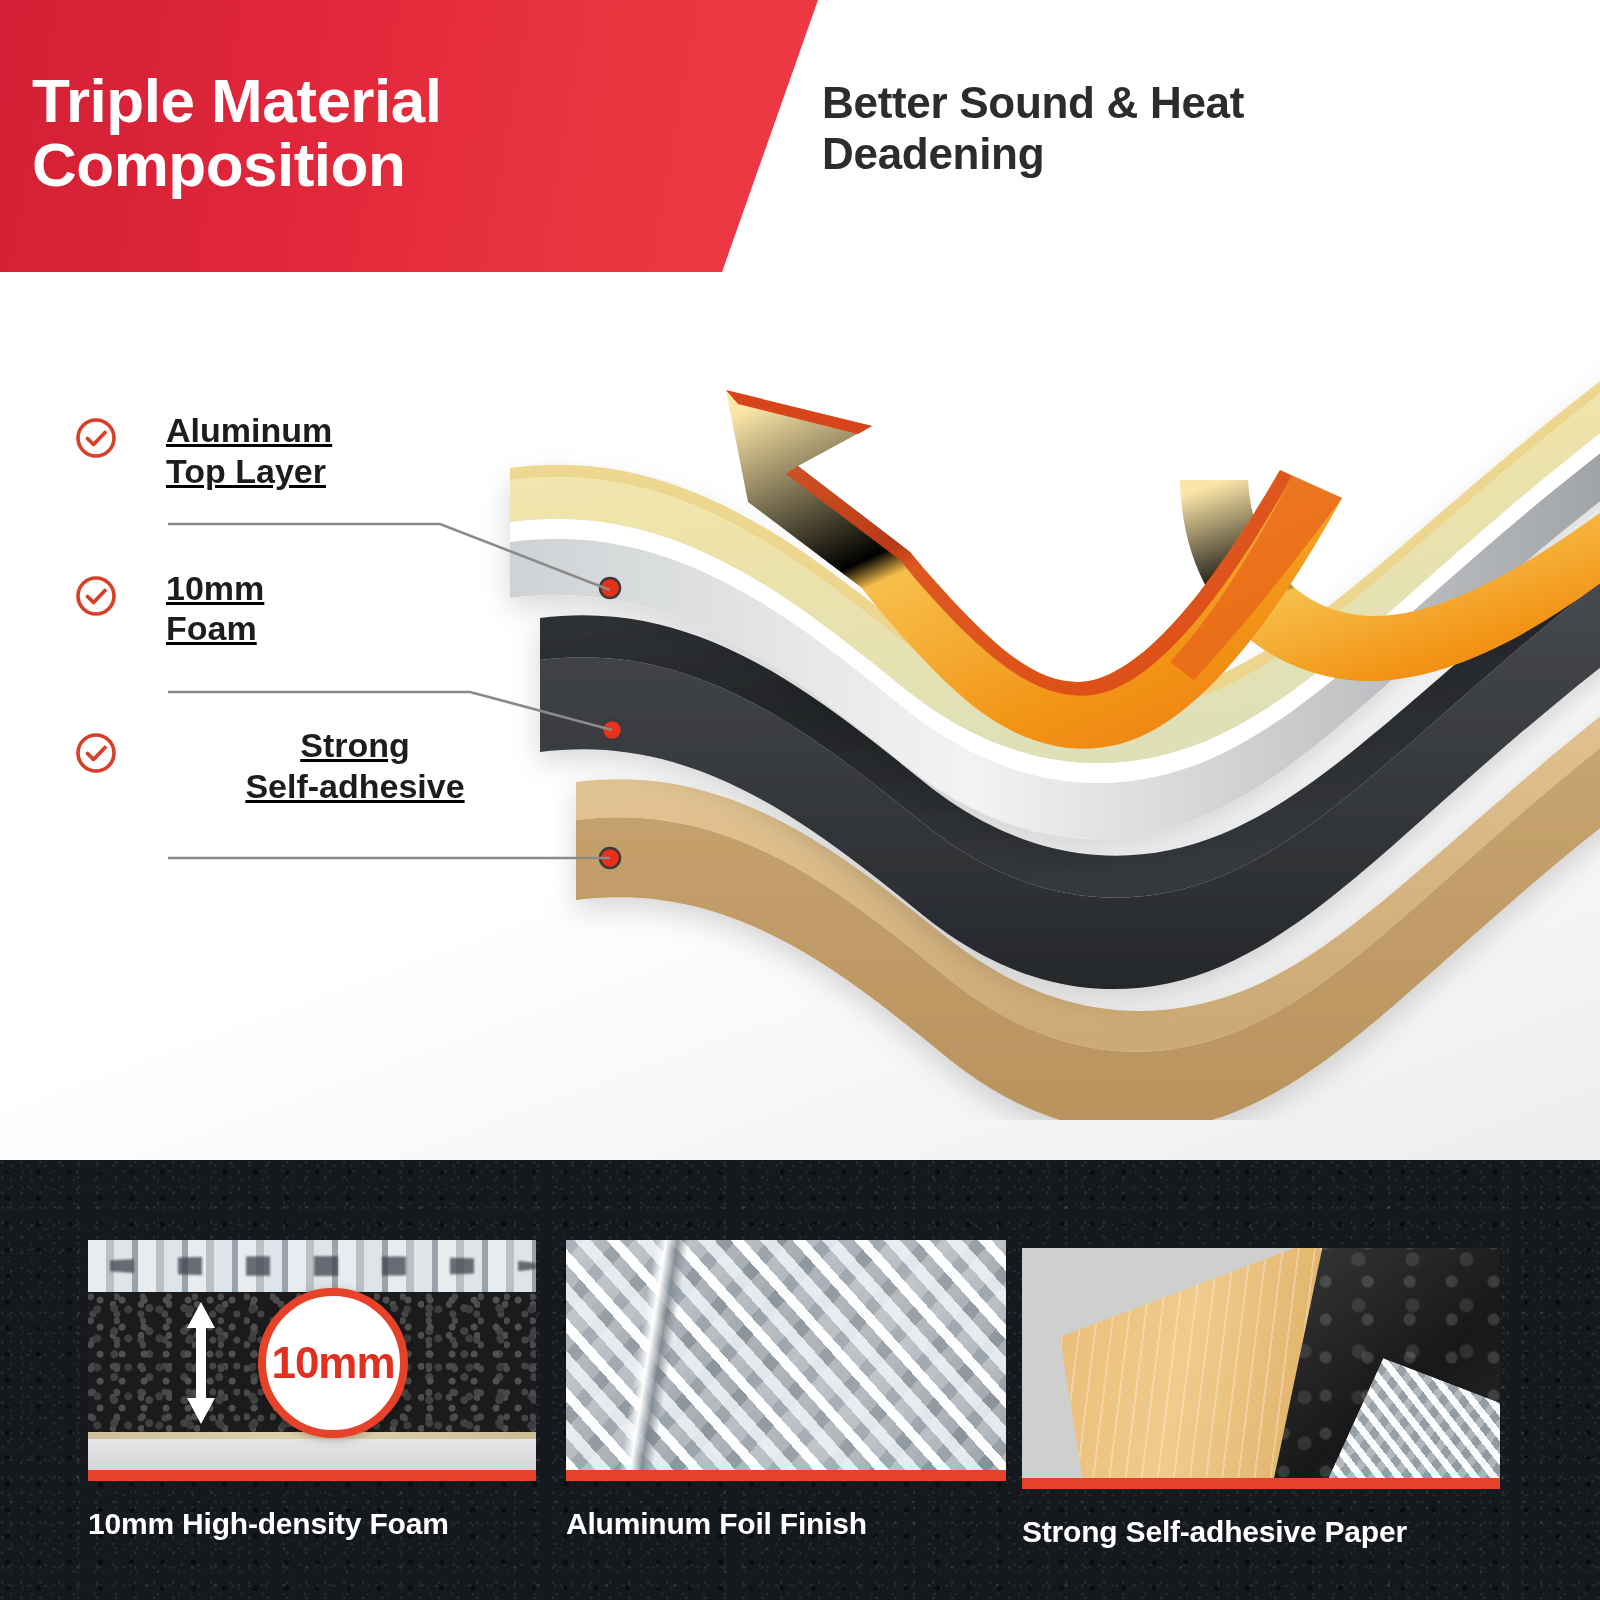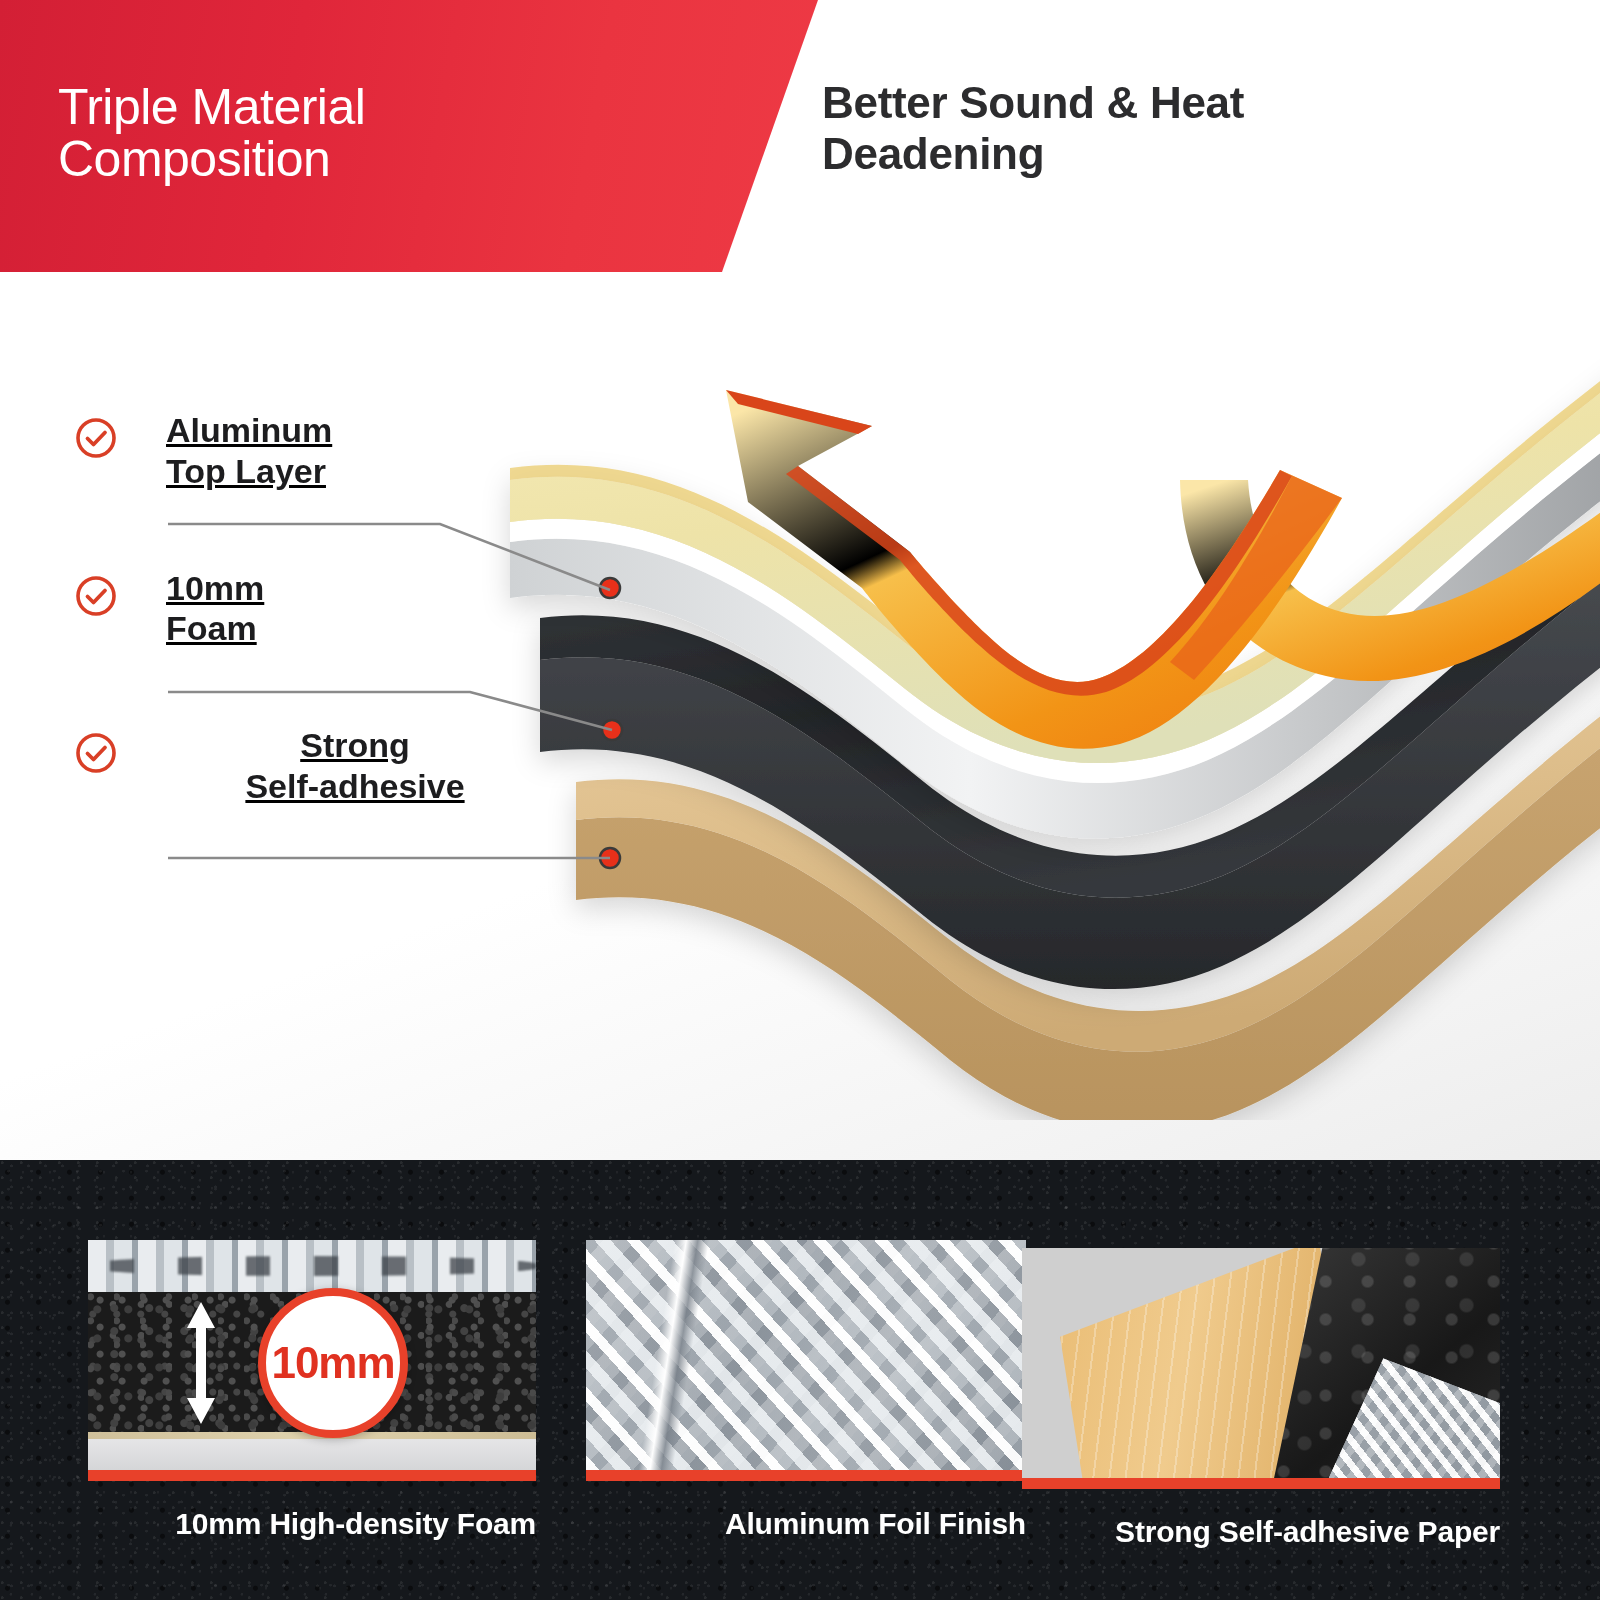--- a/index.html
+++ b/index.html
@@ -21,23 +21,23 @@
 
   
   #banner {
     position:absolute; left:0; top:0; width:830px; height:272px;
     background:linear-gradient(100deg,#d31f35 0%,#e0263a 35%,#ea3440 70%,#ee3a45 100%);
     clip-path:polygon(0 0, 818px 0, 722px 272px, 0 272px);
     display:flex; align-items:center;
   }
   #banner-title {
     color:#ffffff;
-    font-size:50px; font-weight:normal; line-height:1.04;
+    font-size:62px; font-weight:bold; line-height:1.04;
     letter-spacing:-0.5px;
-    padding-left:58px; padding-bottom:6px;
+    padding-left:32px; padding-bottom:6px;
     white-space:pre-line;
   }
 
   #headline {
     position:absolute; left:822px; top:78px; width:700px;
     color:#2c2c2e;
     font-size:44px; font-weight:bold; line-height:1.15;
     letter-spacing:-0.3px;
     white-space:pre-line;
   }
@@ -84,21 +84,21 @@
     position:absolute; left:0; top:0; width:1600px; height:440px;
     display:flex; align-items:flex-start;
   }
   .card { position:absolute; top:80px; }
   .card-photo {
     position:relative; width:100%; height:230px;
     overflow:hidden; background:#cfcfcf;
   }
   .card-rule { width:100%; height:11px; background:#e8412a; }
   .card-caption {
-    margin-top:26px; text-align:right;
+    margin-top:26px; text-align:left;
     color:#ffffff; font-size:30px; font-weight:bold; letter-spacing:-0.2px;
     white-space:nowrap;
   }
 
   
   .photo-foam-foil {
     position:absolute; left:0; top:0; width:100%; height:52px;
     background:
       repeating-linear-gradient(90deg,#e9ecef 0 18px,#b9c0c6 18px 26px,#dfe4e8 26px 44px,#9aa3ab 44px 50px),
       linear-gradient(#e4e8eb,#c8ced3);
@@ -448,21 +448,21 @@
             </svg>
           </span>
           <div class="badge">
             <span>10mm</span>
           </div>
         </div>
         <div class="card-rule"></div>
         <div class="card-caption">10mm High-density Foam</div>
       </div>
 
-      <div class="card" style="left:566px; width:440px;margin-left:20px;">
+      <div class="card" style="left:566px; width:440px;">
         <div class="card-photo">
           <div class="photo-foil"></div>
         </div>
         <div class="card-rule"></div>
         <div class="card-caption">Aluminum Foil Finish</div>
       </div>
 
       <div class="card" style="left:1022px; width:478px;margin-top:8px;">
         <div class="card-photo">
           <div class="peel-kraft"></div>

